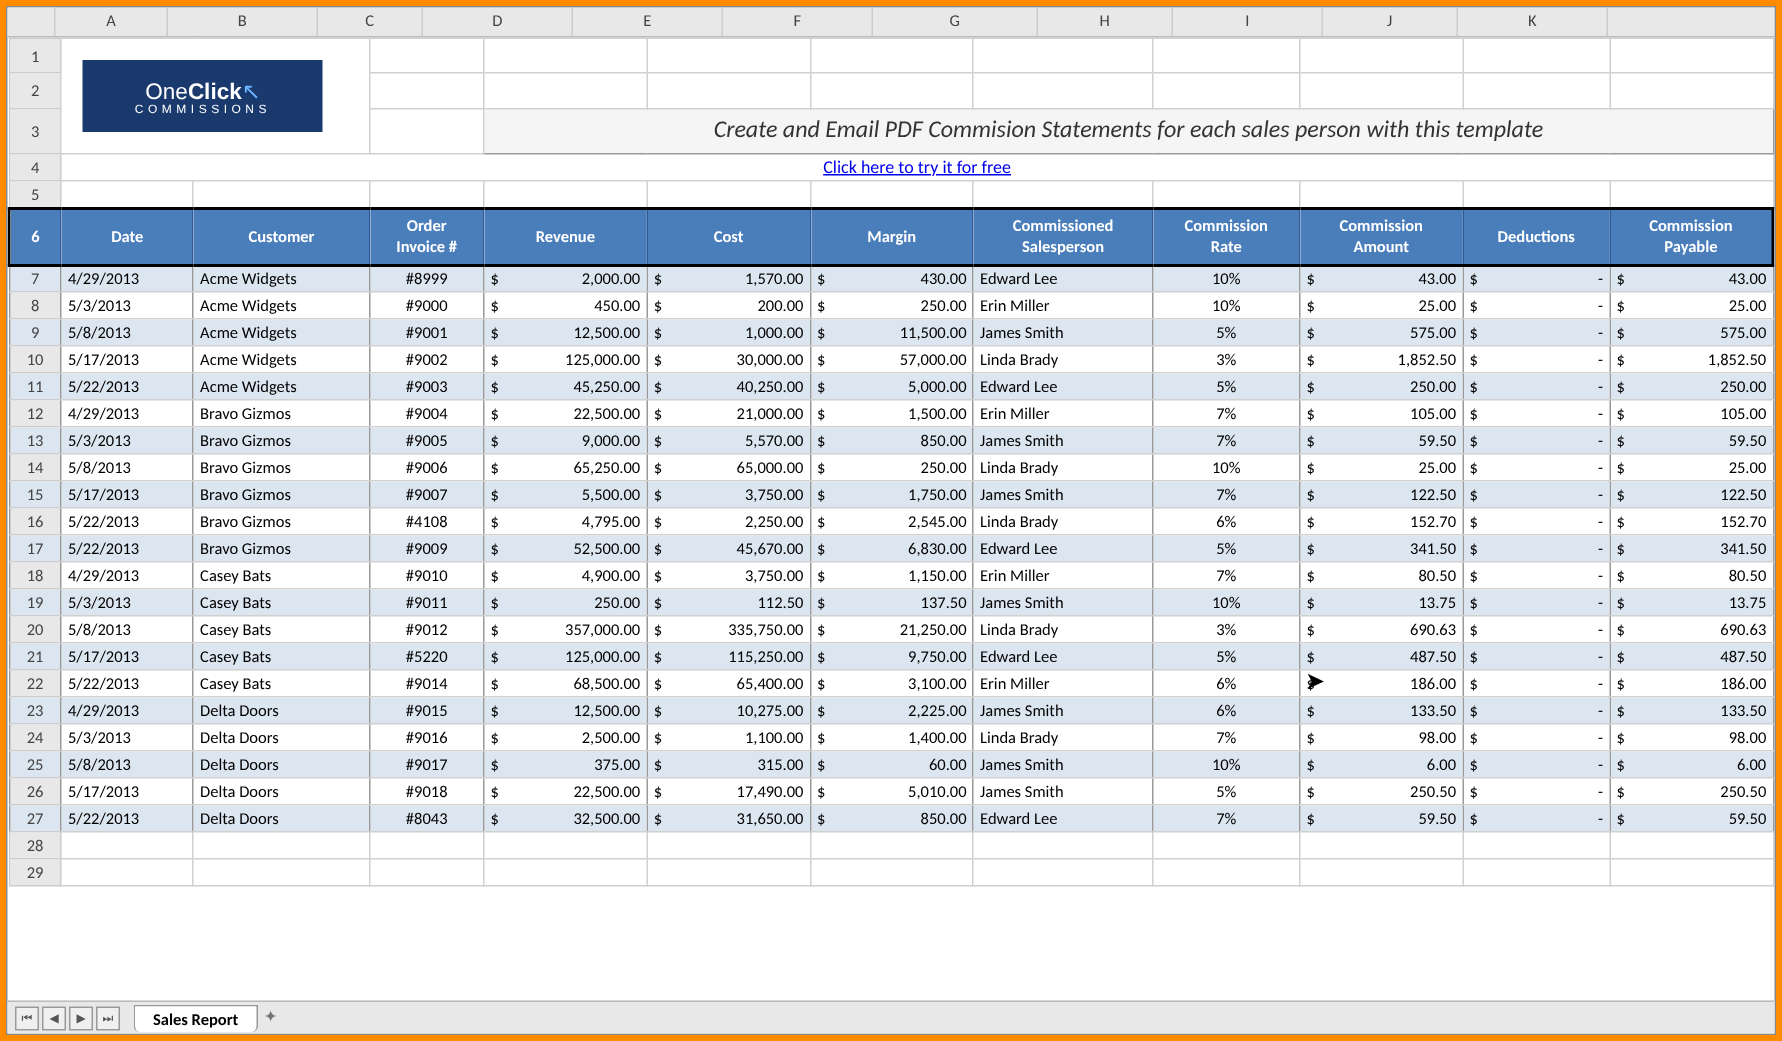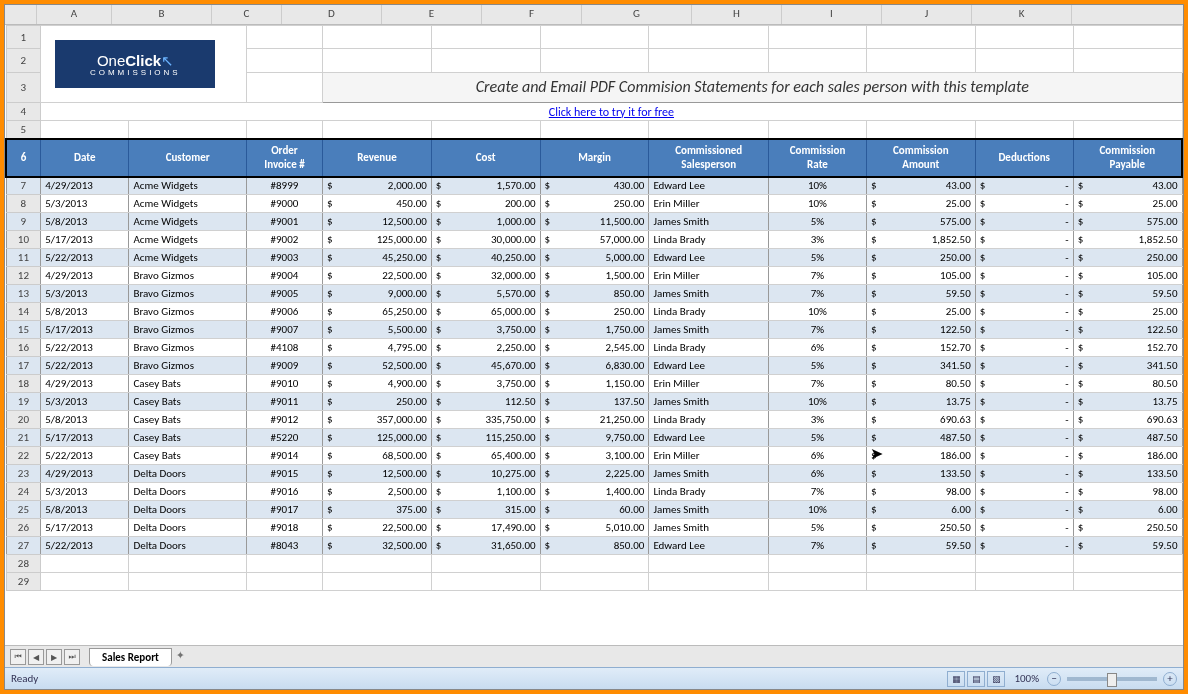--- a/index.html
+++ b/index.html
@@ -207,21 +207,21 @@
               <td class="cur">250.00</td>
               <td class="cur">-</td>
               <td class="cur">250.00</td>
             </tr>
             <tr class="data">
               <td class="row-h">12</td>
               <td class="num">4/29/2013</td>
               <td class="lft">Bravo Gizmos</td>
               <td class="ctr">#9004</td>
               <td class="cur">22,500.00</td>
-              <td class="cur">32,000.00</td>
+              <td class="cur">21,000.00</td>
               <td class="cur">1,500.00</td>
               <td class="lft">Erin Miller</td>
               <td class="ctr">7%</td>
               <td class="cur">105.00</td>
               <td class="cur">-</td>
               <td class="cur">105.00</td>
             </tr>
             <tr class="data alt">
               <td class="row-h sel">13</td>
               <td class="num">5/3/2013</td>
@@ -469,25 +469,14 @@
    <div class="tab-nav">
      <div class="tab-btn">⏮</div>
      <div class="tab-btn">◀</div>
      <div class="tab-btn">▶</div>
      <div class="tab-btn">⏭</div>
    </div>
    <div class="tab">Sales Report</div>
    <div class="tab-ghost">✦</div>
  </div>
 
- <div class="status-bar">
-   <span>Ready</span>
-   <span class="sp"></span>
-   <div class="vb">▦</div>
-   <div class="vb">▤</div>
-   <div class="vb">▧</div>
-   <span style="margin:0 8px">100%</span>
-   <div class="zbtn">−</div>
-   <div class="zoom-slider"></div>
-   <div class="zbtn">+</div>
- </div>
 </div>
 <div class="cursor">➤</div>
 
 </body></html>

